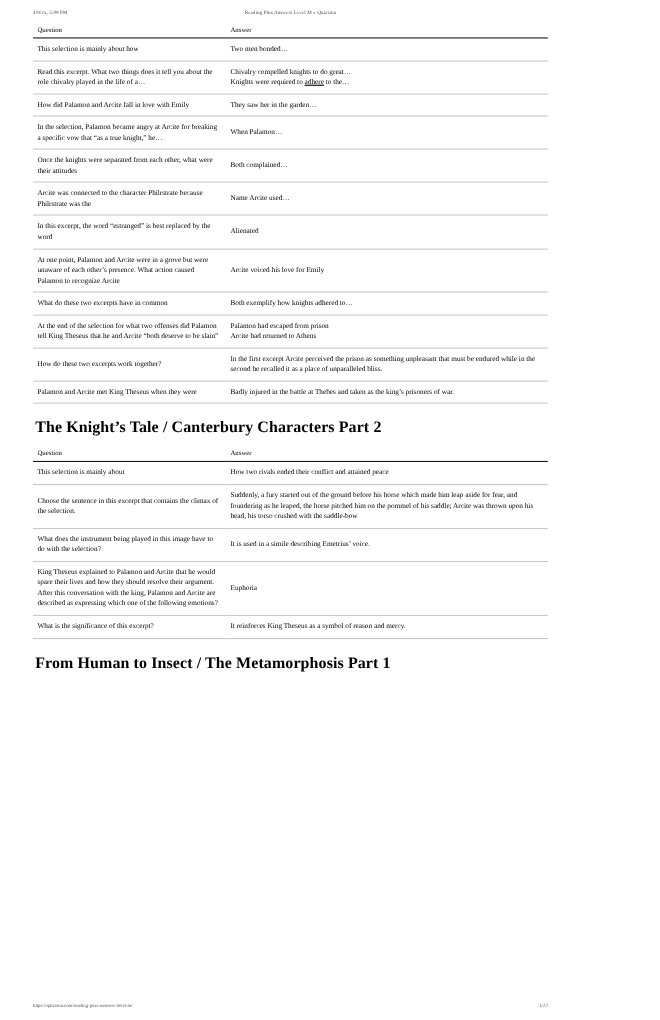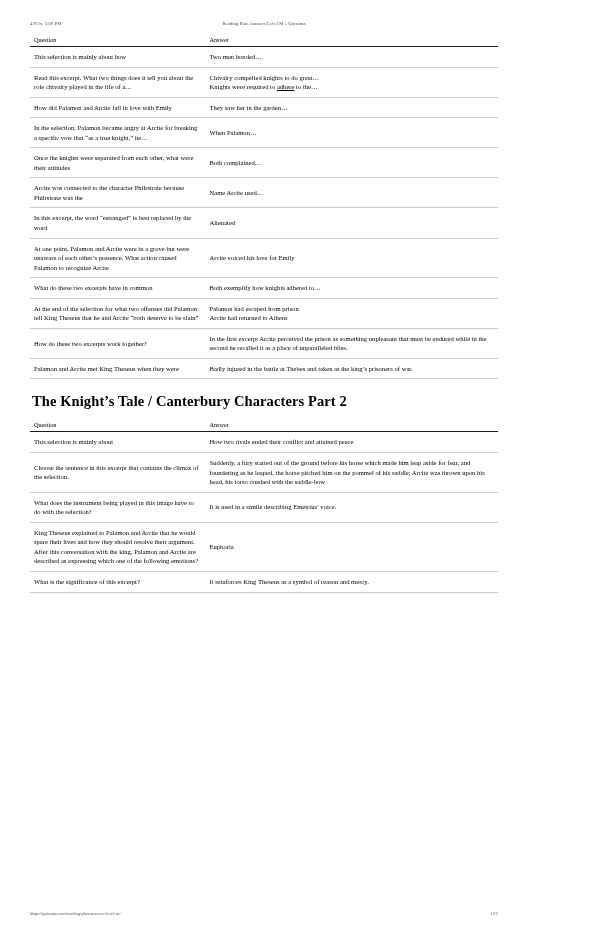--- a/index.html
+++ b/index.html
@@ -13,21 +13,21 @@
     font-family: "Liberation Serif", serif;
     color: #000000;
     position: relative;
     overflow: hidden;
   }
   .page {
     width: 528px;
     height: 927px;
     position: relative;
     box-sizing: border-box;
-    padding: 12px 30px;
+    padding: 0 30px;
   }
   .page-header {
     display: flex;
     justify-content: space-between;
     align-items: center;
     font-size: 4.6px;
     color: #444444;
     padding-top: 9px;
     letter-spacing: 0.1px;
   }
@@ -207,20 +207,21 @@
           <td class="q">King Theseus explained to Palamon and Arcite that he would spare their lives and how they should resolve their argument. After this conversation with the king, Palamon and Arcite are described as expressing which one of the following emotions?</td>
           <td class="a">Euphoria</td>
         </tr>
         <tr>
           <td class="q">What is the significance of this excerpt?</td>
           <td class="a">It reinforces King Theseus as a symbol of reason and mercy.</td>
         </tr>
       </tbody>
     </table>
 
+    <h2 class="section-title">From Human to Insect / The Metamorphosis Part 1</h2>
 
   </div>
 
   <div class="page-footer">
     <div>https://quizzma.com/reading-plus-answers-level-m/</div>
     <div>1/22</div>
   </div>
 
 </div>
 

